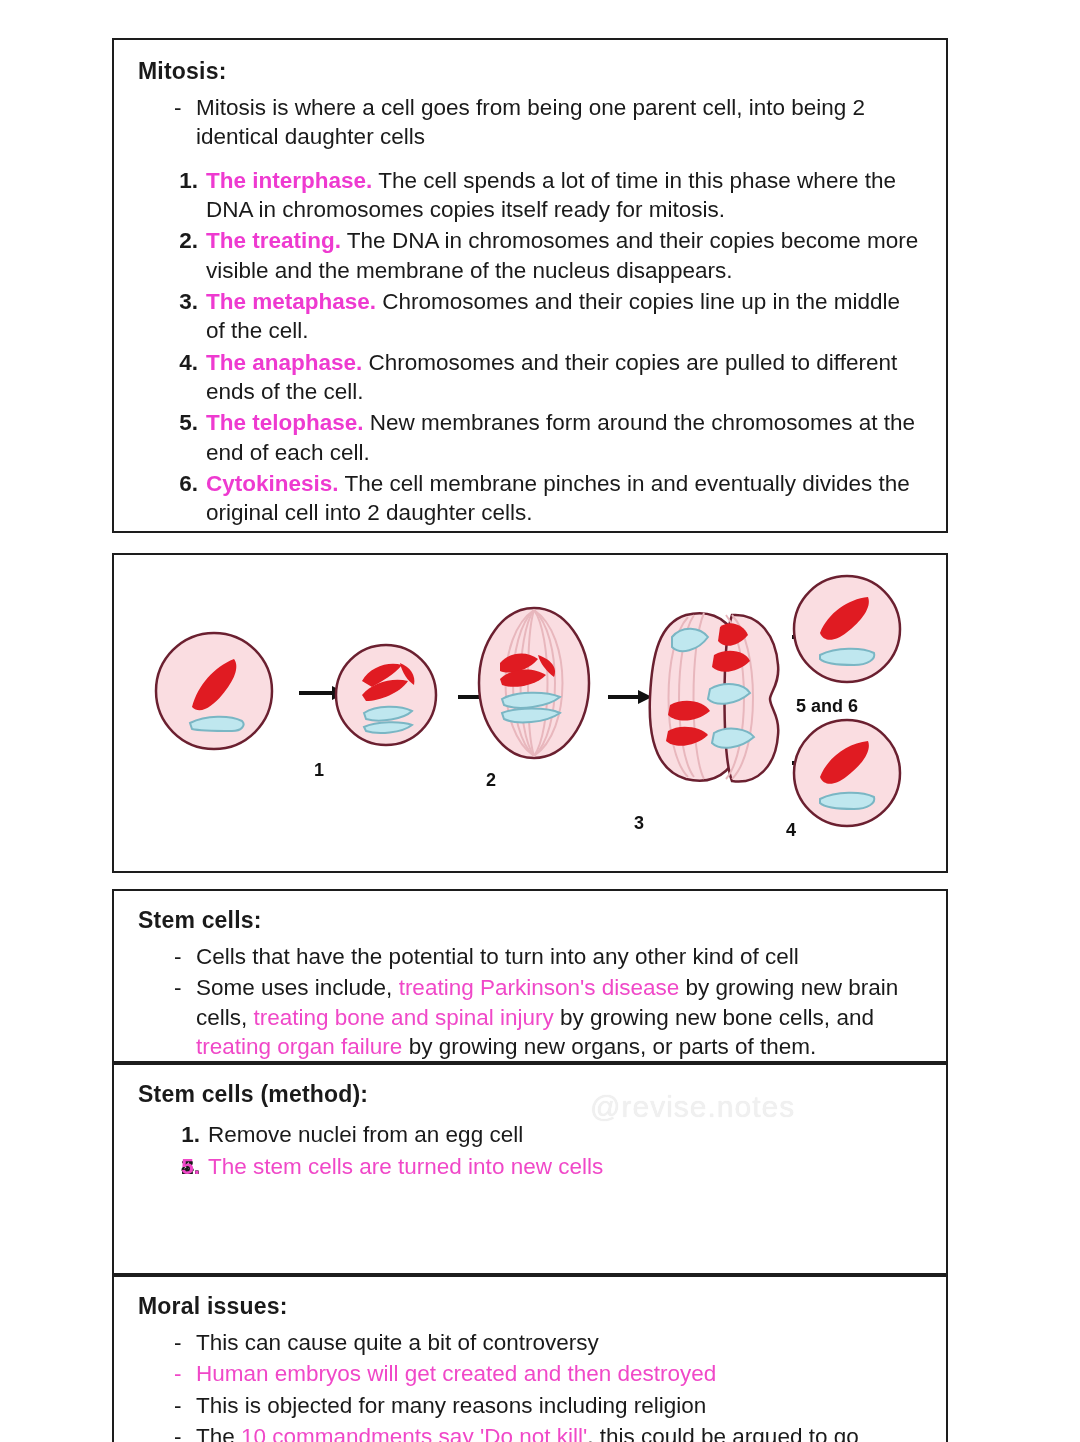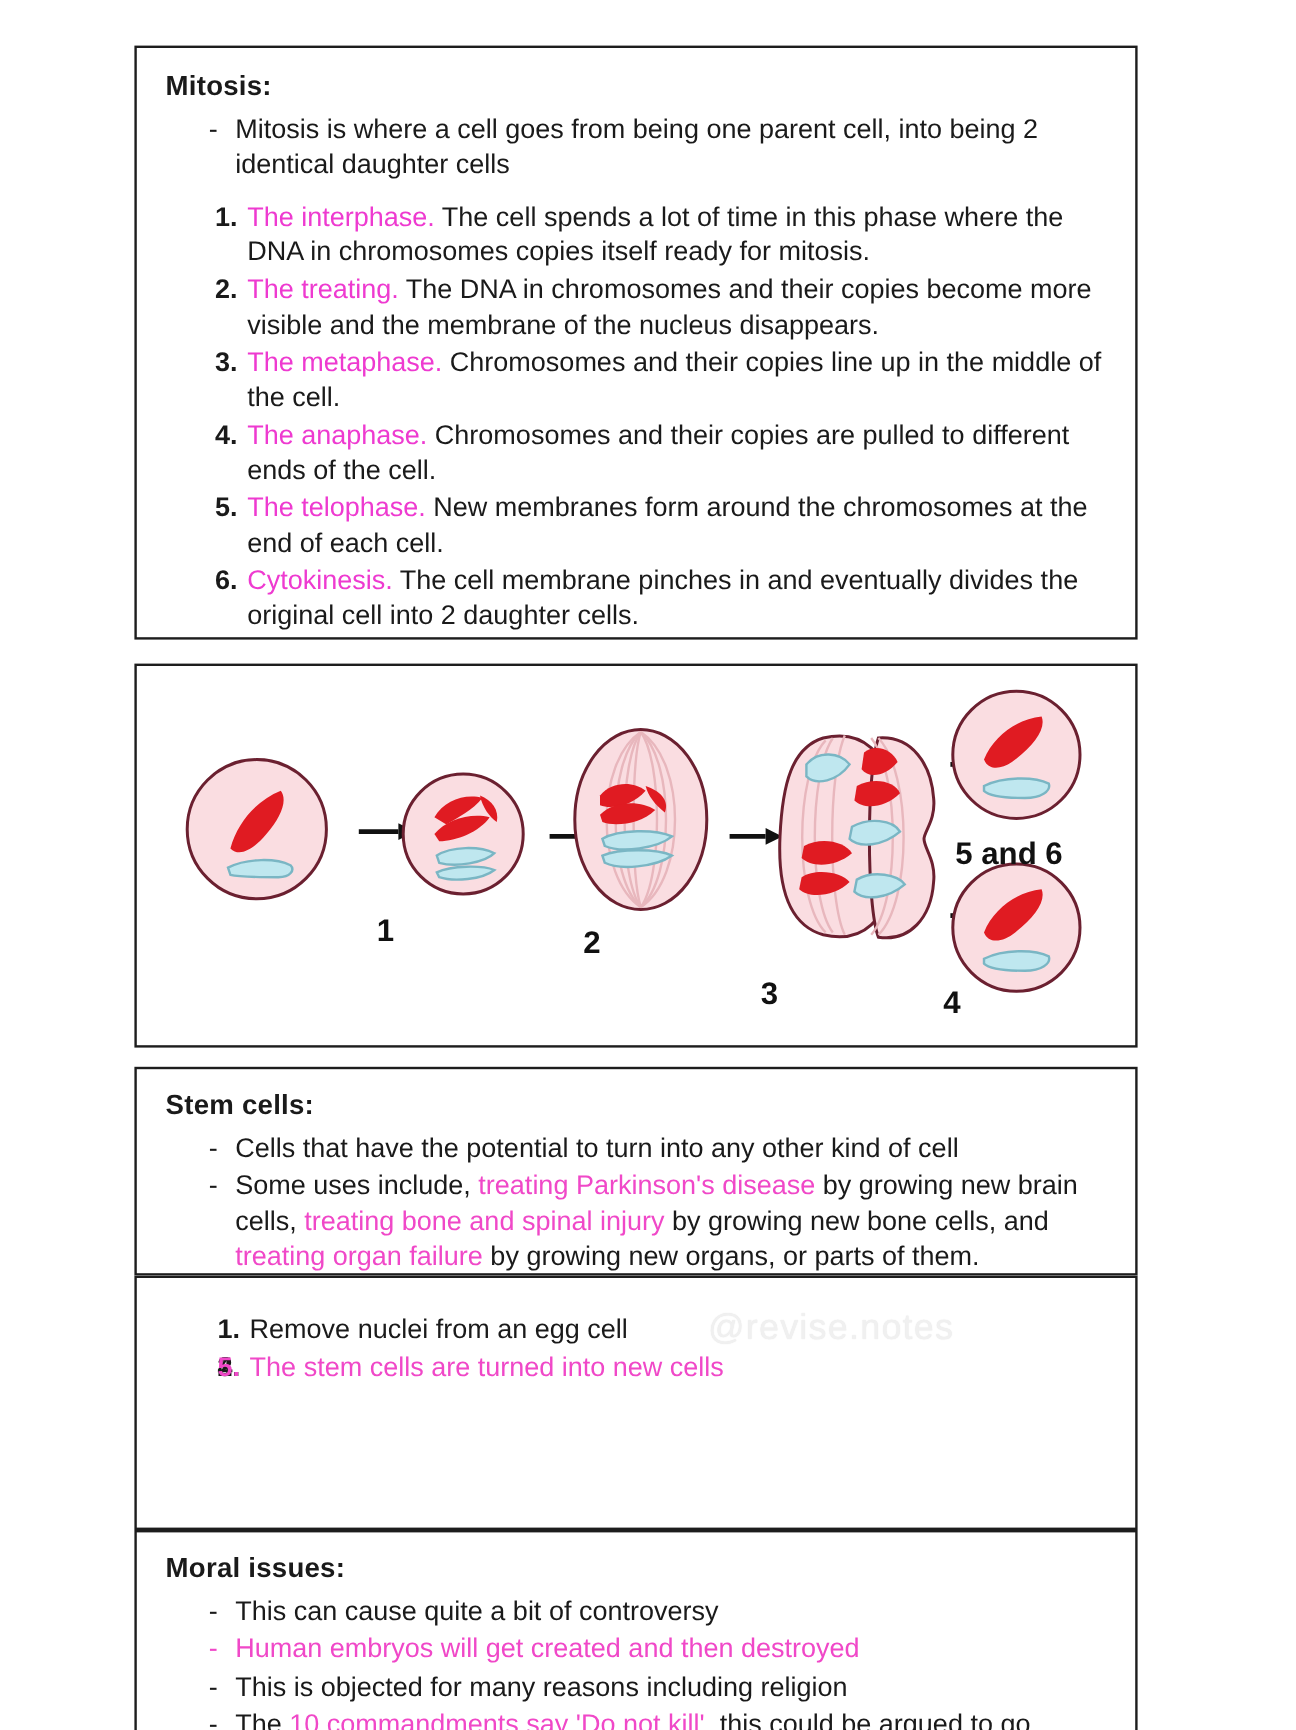--- a/index.html
+++ b/index.html
@@ -72,39 +72,39 @@
   ol.numlist li .num {
     position: absolute;
     left: 34px;
     top: 0;
     width: 28px;
     text-align: right;
     font-weight: 600;
   }
   .pink {
     color: #ee3ad0;
-    font-weight: 400;
+    font-weight: 700;
   }
   .pink-light {
     color: #f048c8;
   }
   
   #diagram-box {
     left: 112px;
     top: 553px;
     width: 836px;
     height: 320px;
   }
   #diagram-svg {
     position: absolute;
     left: 0; top: 0;
   }
   .diagram-label {
     position: absolute;
-    font-size: 26px;
+    font-size: 18px;
     font-weight: 700;
     color: #111;
   }
   
   #stemcells-box {
     left: 112px;
     top: 889px;
     width: 836px;
     height: 174px;
     padding: 16px 22px 6px 22px;
@@ -298,20 +298,21 @@
         <span>Cells that have the potential to turn into any other kind of cell</span>
       </li>
       <li>
         <span class="dash">-</span>
         <span>Some uses include, </span><span class="pink-light">treating Parkinson's disease</span><span> by growing new brain cells, </span><span class="pink-light">treating bone and spinal injury</span><span> by growing new bone cells, and </span><span class="pink-light">treating organ failure</span><span> by growing new organs, or parts of them.</span>
       </li>
     </ul>
   </div>
 
   <div class="box" id="stemcells-method-box">
+    <div class="section-title">Stem cells (method):</div>
     <ol class="numlist">
       <li>
         <span class="num">1.</span>
         <span>Remove nuclei from an egg cell</span>
       </li>
       <li>
         <span class="num">2.</span>
       </li>
       <li>
         <span class="num">3.</span>

